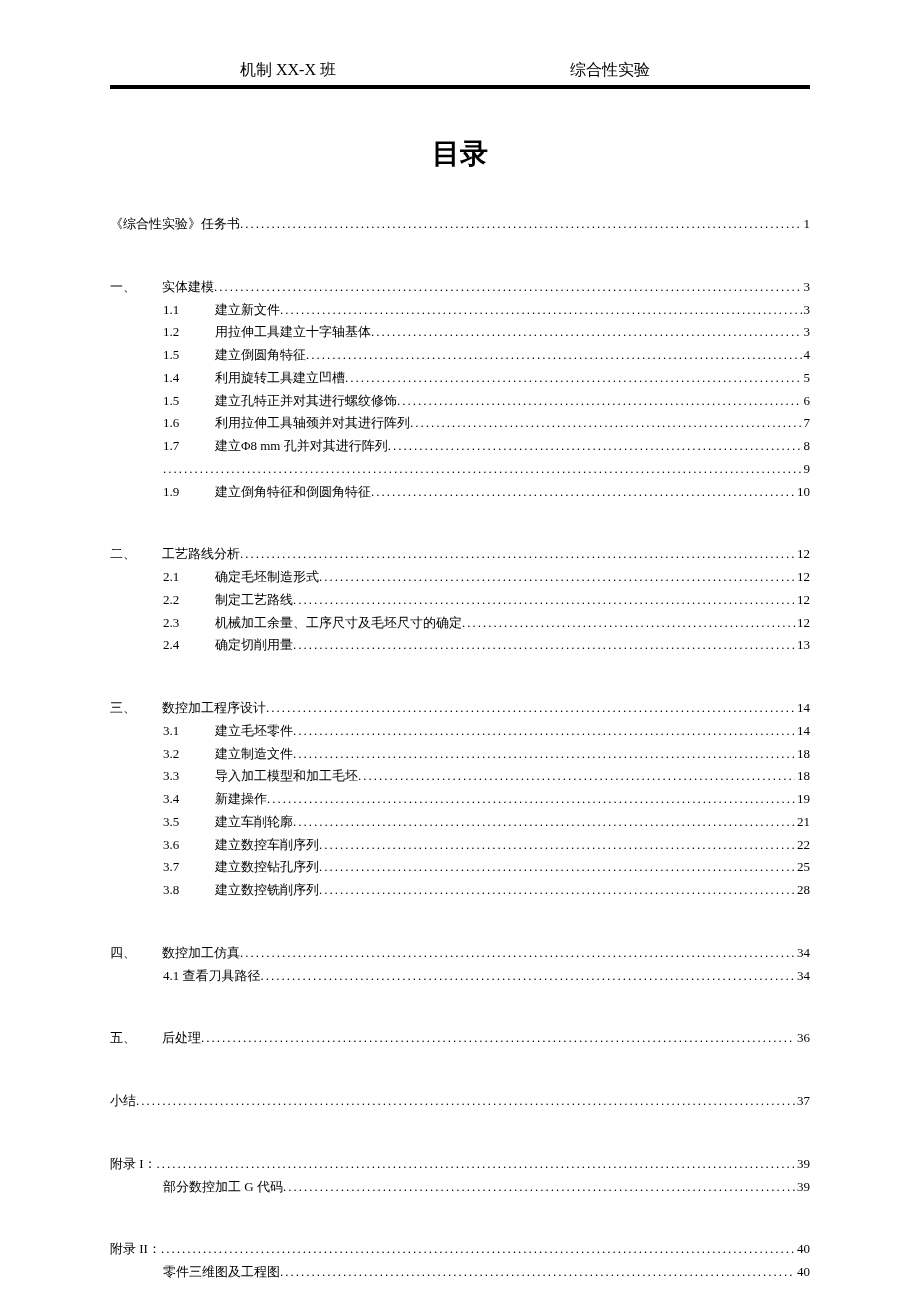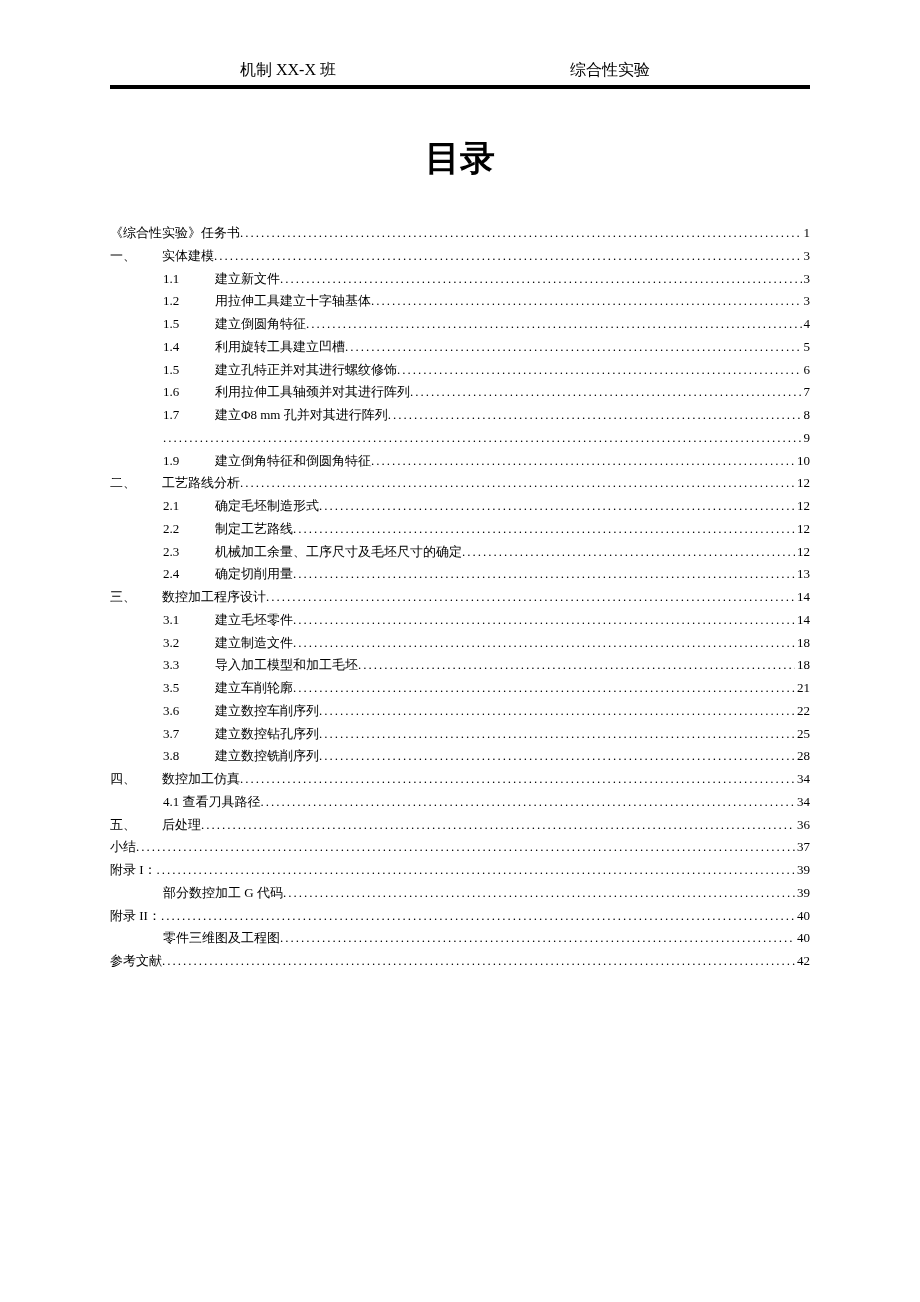--- a/index.html
+++ b/index.html
@@ -26,21 +26,21 @@
       margin-bottom: 46px;
     }
     .header-left {
       padding-left: 50px;
     }
     .header-right {
       padding-right: 80px;
     }
     .title {
       text-align: center;
-      font-size: 35px;
+      font-size: 28px;
       font-weight: bold;
       font-family: "SimHei", "黑体", sans-serif;
       margin-bottom: 40px;
     }
     .toc {
       font-size: 13px;
       line-height: 1.75;
     }
     .toc-row {
       display: flex;
@@ -55,21 +55,21 @@
       overflow: hidden;
       letter-spacing: 2px;
     }
     .toc-dots::after {
       content: "..............................................................................................................................................";
     }
     .toc-page {
       flex-shrink: 0;
       padding-left: 2px;
     }
-    .indent-0 { padding-left: 0px; }
+    .indent-0 { padding-left: 0px; margin-top: 40px; }
     .indent-1 { padding-left: 53px; }
     .level-num {
       display: inline-block;
       min-width: 52px;
     }
     .level-num-sub {
       display: inline-block;
       min-width: 52px;
       font-family: Liberation Serif, serif;
     }
@@ -179,20 +179,25 @@
         <span class="toc-label"><span class="level-num-sub">3.2</span><span>建立制造文件</span></span>
         <span class="toc-dots"></span>
         <span class="toc-page">18</span>
       </div>
       <div class="toc-row indent-1">
         <span class="toc-label"><span class="level-num-sub">3.3</span><span>导入加工模型和加工毛坯</span></span>
         <span class="toc-dots"></span>
         <span class="toc-page">18</span>
       </div>
       <div class="toc-row indent-1">
+        <span class="toc-label"><span class="level-num-sub">3.4</span><span>新建操作</span></span>
+        <span class="toc-dots"></span>
+        <span class="toc-page">19</span>
+      </div>
+      <div class="toc-row indent-1">
         <span class="toc-label"><span class="level-num-sub">3.5</span><span>建立车削轮廓</span></span>
         <span class="toc-dots"></span>
         <span class="toc-page">21</span>
       </div>
       <div class="toc-row indent-1">
         <span class="toc-label"><span class="level-num-sub">3.6</span><span>建立数控车削序列</span></span>
         <span class="toc-dots"></span>
         <span class="toc-page">22</span>
       </div>
       <div class="toc-row indent-1">

